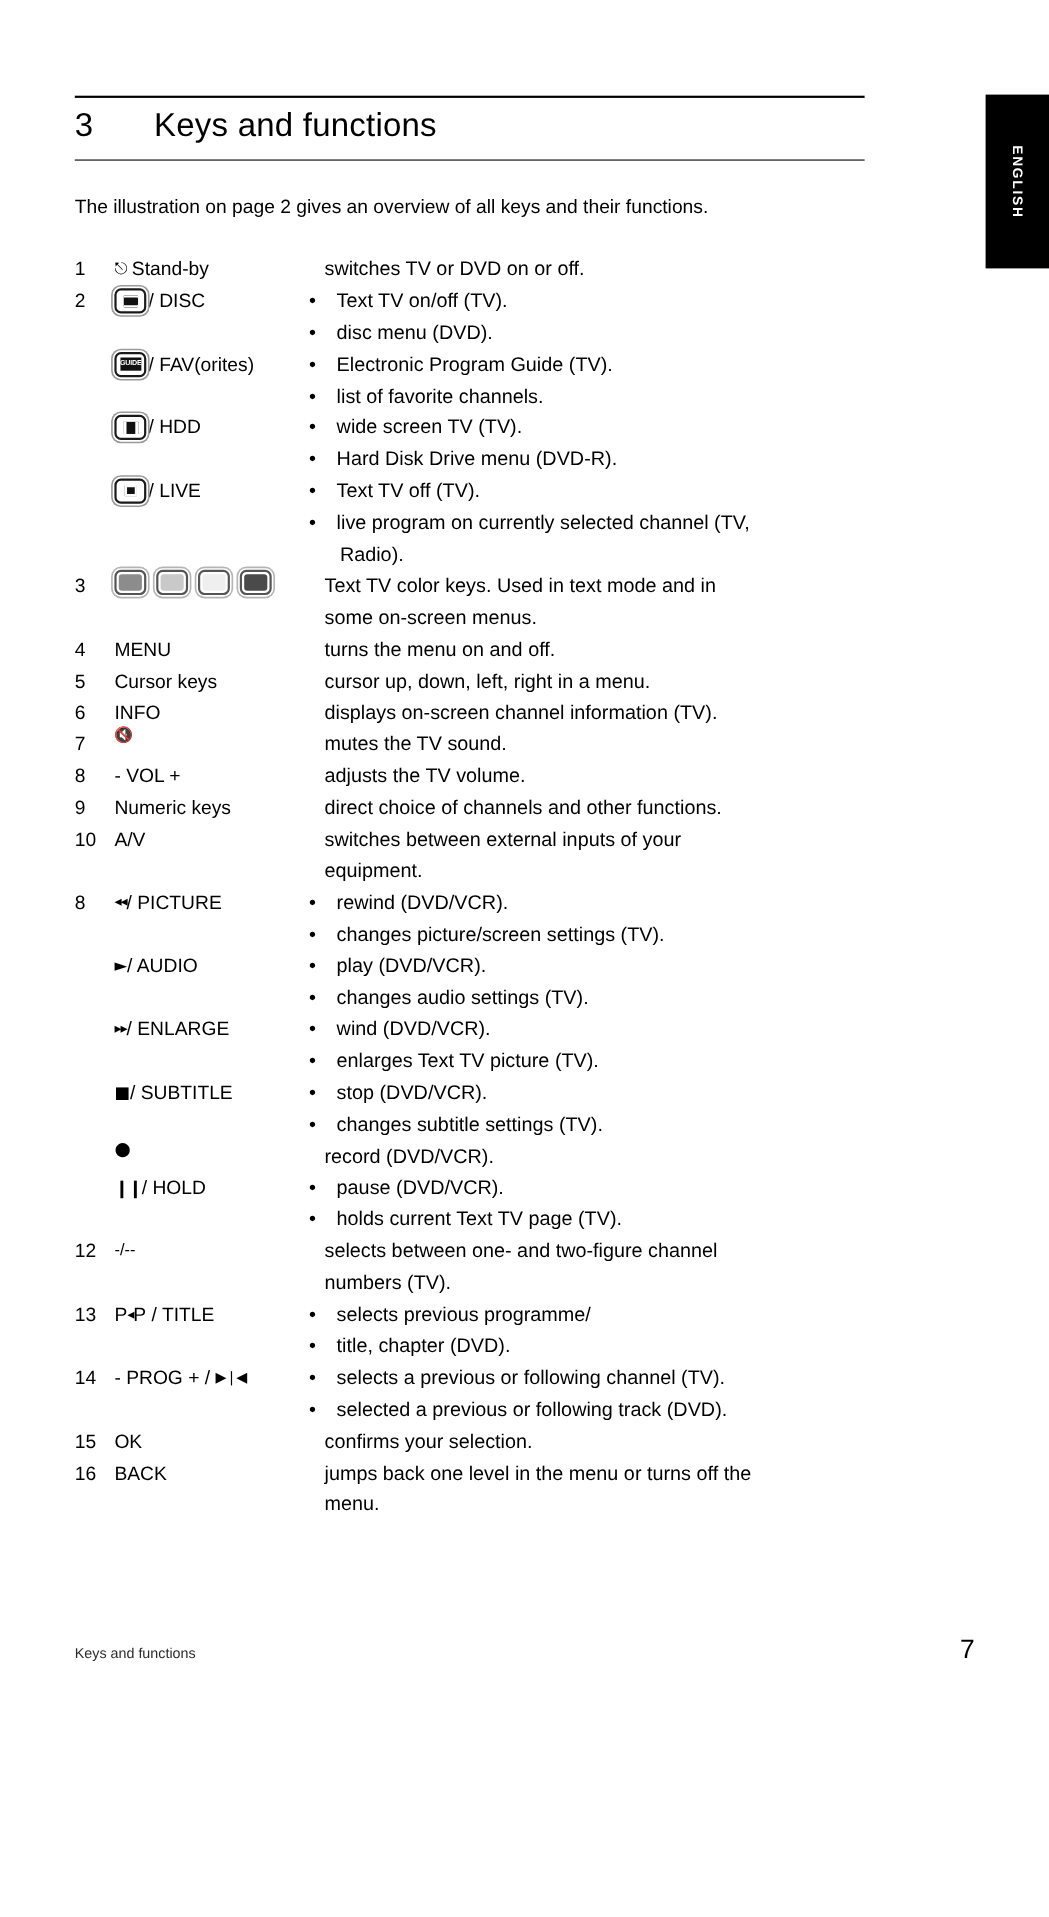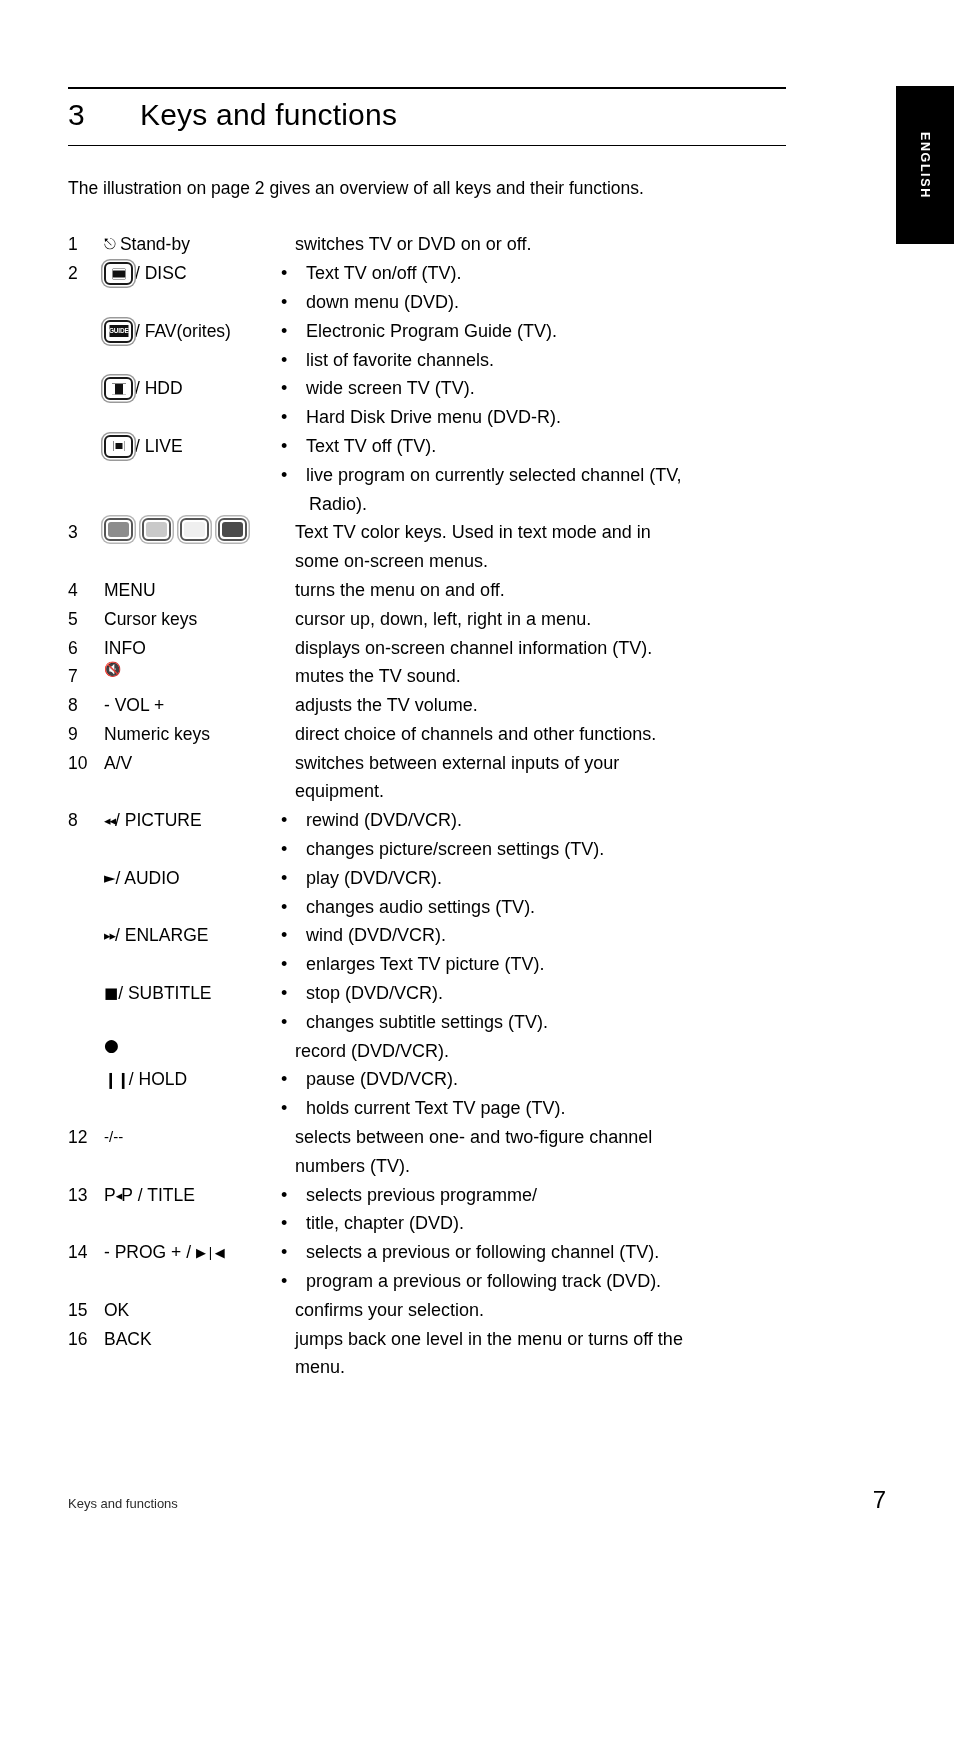--- a/index.html
+++ b/index.html
@@ -284,21 +284,21 @@
       <div class="krow">
         <div class="knum">2</div>
         <div class="klabel">
           <span class="btnico ico-texttv">
             <span class="inner"></span>
           </span>
           <span>/ DISC</span>
         </div>
         <div class="kdesc">
           <span class="line bullet hang">Text TV on/off (TV).</span>
-          <span class="line bullet hang">down menu (DVD).</span>
+          <span class="line bullet hang">disc menu (DVD).</span>
         </div>
       </div>
       <div class="krow">
         <div class="knum"></div>
         <div class="klabel">
           <span class="btnico ico-guide">
             <span class="inner">GUIDE</span>
           </span>
           <span>/ FAV(orites)</span>
         </div>
@@ -499,21 +499,21 @@
         <div class="kdesc">
           <span class="line bullet hang">selects previous programme/</span>
           <span class="line bullet hang">title, chapter (DVD).</span>
         </div>
       </div>
       <div class="krow">
         <div class="knum">14</div>
         <div class="klabel"><span>- PROG + /</span>&nbsp;<span class="glyph glyph-small">▶❘◀</span></div>
         <div class="kdesc">
           <span class="line bullet hang">selects a previous or following channel (TV).</span>
-          <span class="line bullet hang">program a previous or following track (DVD).</span>
+          <span class="line bullet hang">selected a previous or following track (DVD).</span>
         </div>
       </div>
       <div class="krow">
         <div class="knum">15</div>
         <div class="klabel">
           <span>OK</span>
         </div>
         <div class="kdesc">
           <span class="line">confirms your selection.</span>
         </div>

